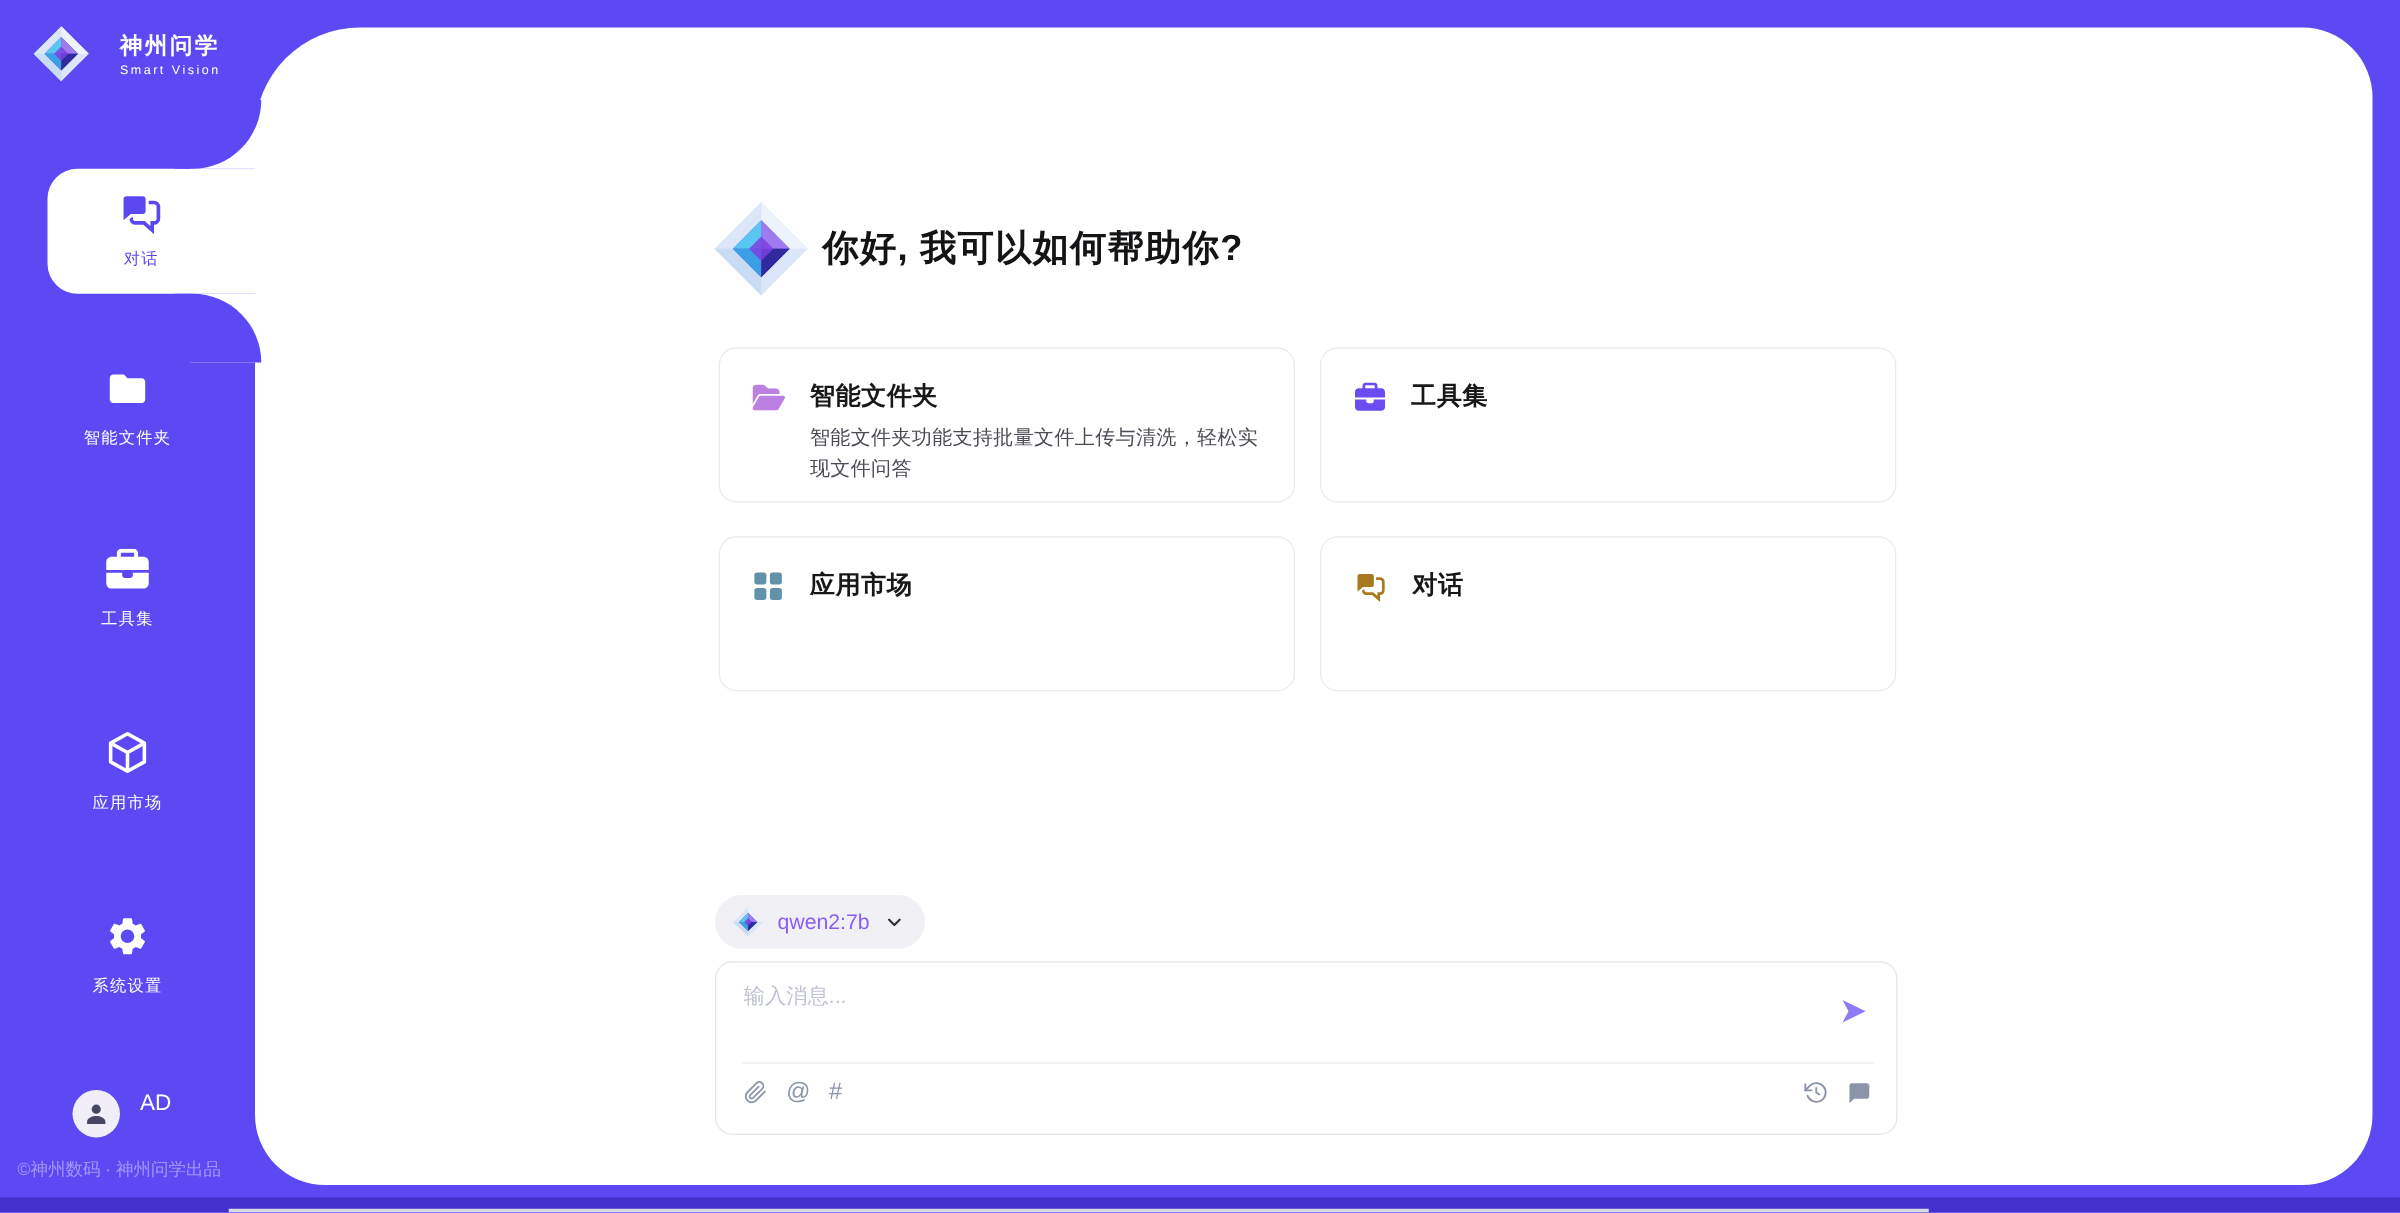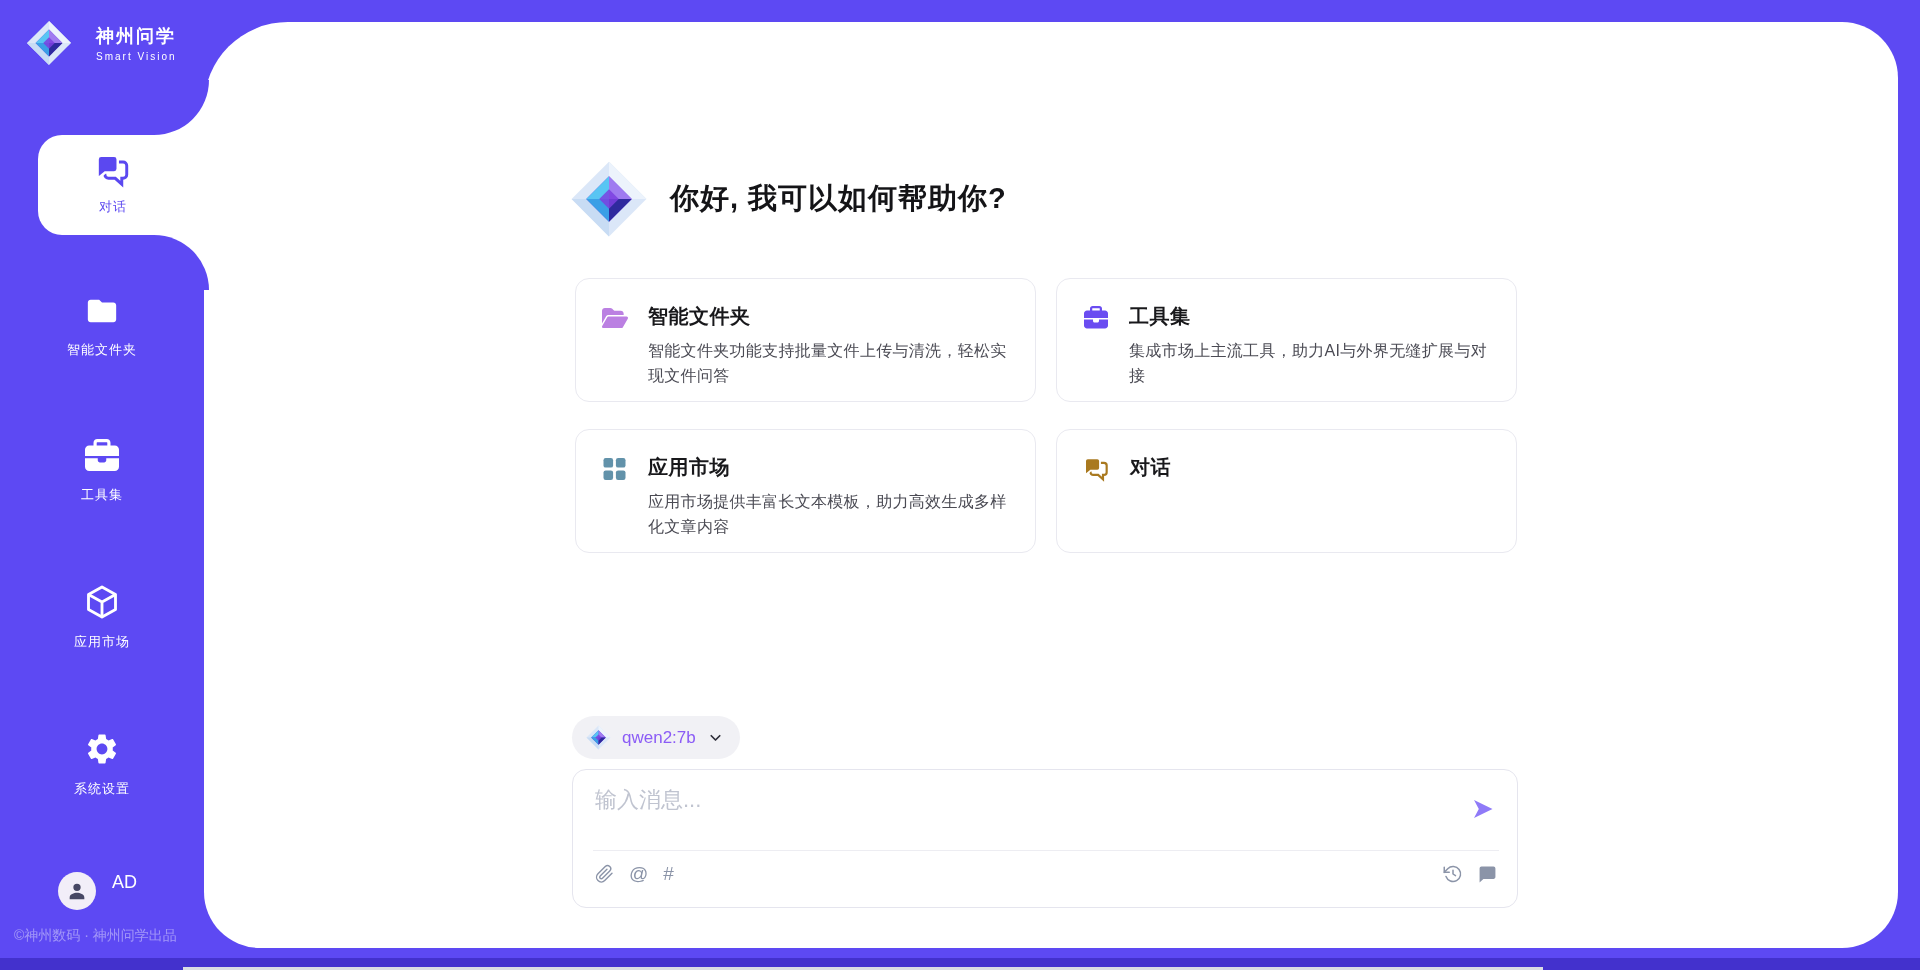--- a/index.html
+++ b/index.html
@@ -30,39 +30,39 @@
   .avatar-row { position:absolute; left:58px; top:872px; display:flex; align-items:flex-start; gap:16px; z-index:4; cursor:pointer; }
   .avatar-circle { width:38px; height:38px; border-radius:50%; background:#f2eef8; display:flex; align-items:center; justify-content:center; }
   .avatar-name { color:#fff; font-size:18px; font-weight:500; }
   .side-footer { position:absolute; left:14px; top:927px; color:rgba(255,255,255,0.42); font-size:14px; z-index:4; }
 
   
   .strip-dark { position:absolute; left:0; bottom:0; width:1920px; height:12px; background:#4331cd; z-index:5; }
   .strip-light { position:absolute; left:183px; bottom:0; width:1360px; height:3px; background:#d9dce3; z-index:6; }
 
   
-  .greeting { position:absolute; left:570px; top:160px; display:flex; align-items:center; gap:22px; z-index:4; }
+  .greeting { position:absolute; left:570px; top:160px; display:flex; align-items:center; gap:10px; z-index:4; }
   .greeting h1 { font-size:29px; font-weight:700; color:#141417; letter-spacing:1px; }
 
   .cards { position:absolute; left:575px; top:278px; width:942px; display:grid;
            grid-template-columns:461px 461px; column-gap:20px; row-gap:27px; z-index:4; }
   .card { height:124px; background:#fff; border:1px solid #e9e9f0; border-radius:14px;
           padding:24px 26px; display:flex; gap:20px; cursor:pointer; }
   .card-icon { flex:0 0 26px; margin-top:3px; }
   .card-title { font-size:20px; font-weight:700; color:#18181b; letter-spacing:0.5px; }
   .card-desc { margin-top:9px; font-size:16px; color:#4b4b54; line-height:1.55; letter-spacing:0.3px; }
 
   .model-pill { position:absolute; left:572px; top:716px; height:43px; background:#f1f1f5; border-radius:22px;
                 display:flex; align-items:center; gap:11px; padding:0 16px 0 14px; z-index:4; cursor:pointer; }
   .model-pill .model-name { font-size:17px; color:#8b5cf6; }
 
   .composer { position:absolute; left:572px; top:769px; width:946px; height:139px; background:#fff;
               border:1px solid #e5e5ee; border-radius:14px; z-index:4; }
   .composer textarea { position:absolute; left:22px; top:15px; width:860px; height:58px; border:none; outline:none;
-              resize:none; font-family:inherit; font-size:22px; color:#33333a; background:transparent; }
+              resize:none; font-family:inherit; font-size:17px; color:#33333a; background:transparent; }
   .composer textarea::placeholder { color:#c0c4d0; }
   .send-btn { position:absolute; right:22px; top:27px; width:24px; height:24px; cursor:pointer; }
   .composer-divider { position:absolute; left:20px; right:18px; top:80px; border-top:1px solid #ededf2; }
   .composer-toolbar { position:absolute; left:22px; right:20px; top:93px; display:flex; align-items:center; justify-content:space-between; }
   .tool-group { display:flex; align-items:center; gap:15px; }
   .tool { color:#8b94a8; display:flex; align-items:center; cursor:pointer; }
   .tool-glyph { font-size:19px; color:#8b94a8; font-weight:500; }
 
   svg { display:block; }
 </style>
@@ -196,36 +196,34 @@
     </div>
 
     <div class="card">
       <span class="card-icon">
         <svg width="26" height="24" viewBox="0 0 512 512">
             <path fill="#6a4cf1" d="M184 48H328c4.4 0 8 3.6 8 8V96H176V56c0-4.4 3.6-8 8-8zm-56 8V96H64C28.7 96 0 124.7 0 160v96H512V160c0-35.3-28.7-64-64-64H384V56c0-30.9-25.1-56-56-56H184c-30.9 0-56 25.1-56 56zM512 288H320v32c0 17.7-14.3 32-32 32H224c-17.7 0-32-14.3-32-32V288H0V416c0 35.3 28.7 64 64 64H448c35.3 0 64-28.7 64-64V288z"></path>
           </svg>
       </span>
       <span class="card-body">
         <div class="card-title">工具集</div>
-        <div class="card-desc">集成市场上主流工具，助力AI与外界无缝扩展与对接</div>
       </span>
     </div>
 
     <div class="card">
       <span class="card-icon">
         <svg width="25" height="24" viewBox="0 0 24 24" fill="#6292aa">
             <rect x="1" y="1" width="9.6" height="9.6" rx="2.2"></rect>
             <rect x="13.4" y="1" width="9.6" height="9.6" rx="2.2"></rect>
             <rect x="1" y="13.4" width="9.6" height="9.6" rx="2.2"></rect>
             <rect x="13.4" y="13.4" width="9.6" height="9.6" rx="2.2"></rect>
           </svg>
       </span>
       <span class="card-body">
         <div class="card-title">应用市场</div>
-        <div class="card-desc">应用市场提供丰富长文本模板，助力高效生成多样化文章内容</div>
       </span>
     </div>
 
     <div class="card" style="--bubble-gap:#ffffff;">
       <span class="card-icon" style="color:#a9791f;">
         <svg width="27" height="25" viewBox="0 0 32 30">
             <use href="#chat-bubbles"></use>
           </svg>
       </span>
       <span class="card-body">

